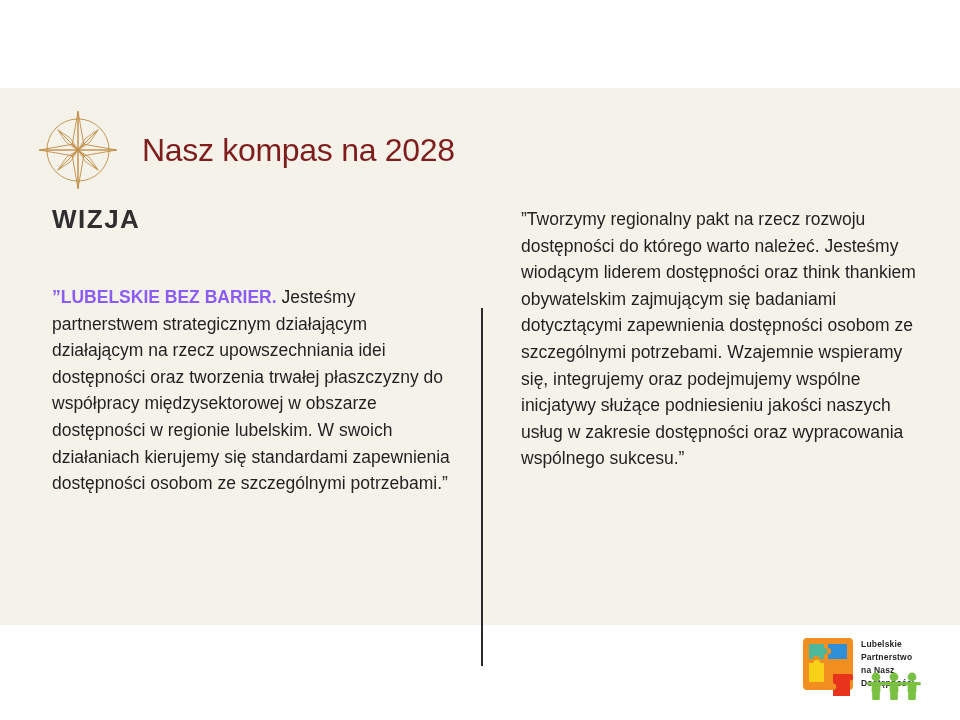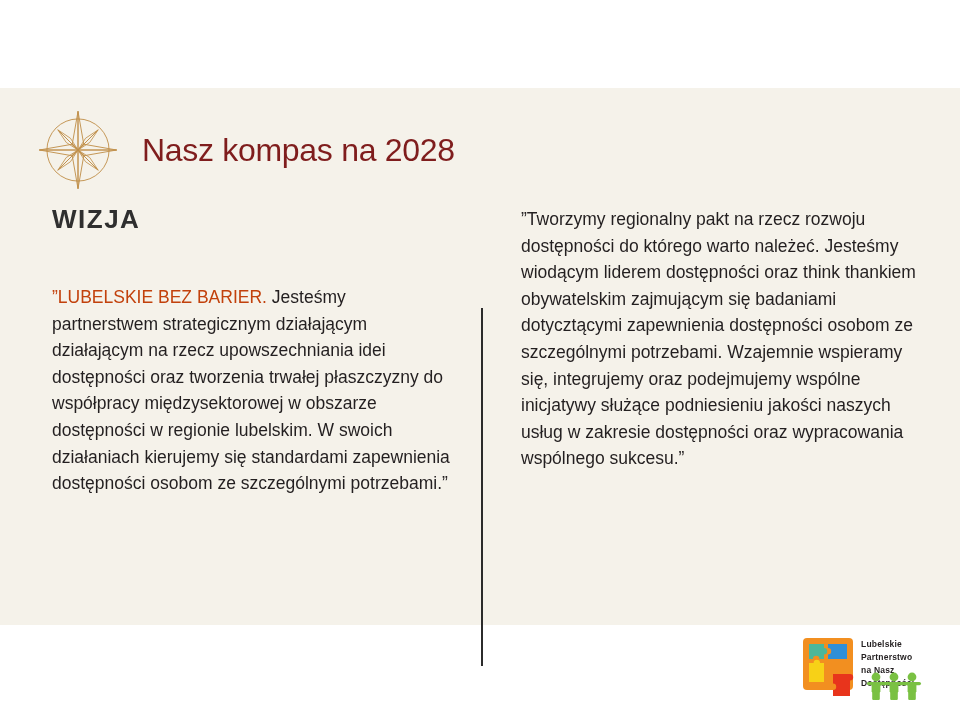--- a/index.html
+++ b/index.html
@@ -99,22 +99,22 @@
     line-height: 1;
   }
 
   .col-body {
     font-size: 17.5px;
     line-height: 1.52;
     color: #231f20;
     margin: 0;
   }
   .col-body .lead {
-    color: #c2410c;
-    font-weight: normal;
+    color: #8b5cf6;
+    font-weight: bold;
   }
 
   .divider {
     position: absolute;
     left: 481px;
     top: 220px;
     width: 2px;
     height: 358px;
     background: #2b2b2b;
   }

